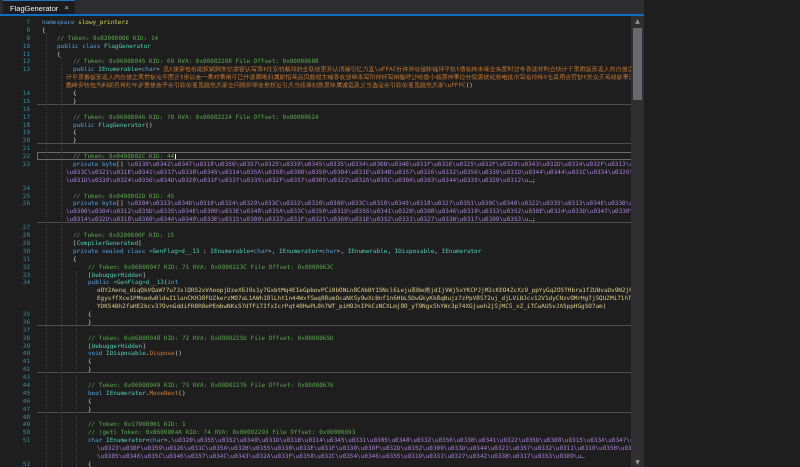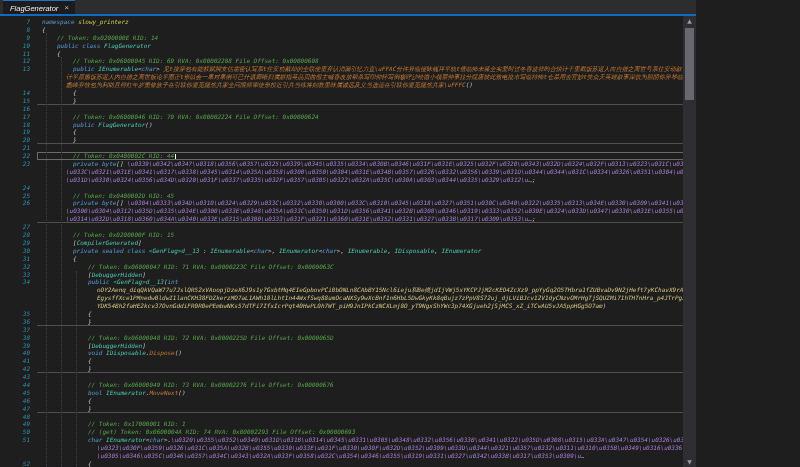--- a/index.html
+++ b/index.html
@@ -1,17 +1,17 @@
 <!DOCTYPE html>
 <html><head>
 <meta charset="utf-8">
 <style>
   html,body{margin:0;padding:0;background:#1e1e1e;}
-  #app{position:relative;width:696px;height:467px;background:#eab308;overflow:hidden;
-       font-family:"DejaVu Sans Mono",monospace;font-style:italic;}
+  #app{position:relative;width:644px;height:467px;background:#eab308;overflow:hidden;
+       font-family:"DejaVu Sans Mono",monospace;}
   
   #tabbar{position:absolute;left:0;top:0;width:800px;height:14px;background:#2d2d30;}
   #tab{position:absolute;left:3px;top:0;height:14px;padding:0 6px 0 7px;background:#1c1c1f;
        border-top:1px solid #1f73c0;display:flex;align-items:center;gap:6px;
        font-family:"Liberation Sans",sans-serif;font-size:7.5px;color:#f0f0f0;}
   #tab .close{color:#bdbdbd;font-size:8px;line-height:8px;cursor:pointer;}
   #accent{position:absolute;left:0;top:14px;width:800px;height:2px;background:#0f6cbd;}
   
   #editor{position:absolute;left:0;top:16px;width:787px;height:451px;background:#1e1e1e;
           overflow:hidden;padding-top:2px;box-sizing:border-box;}

